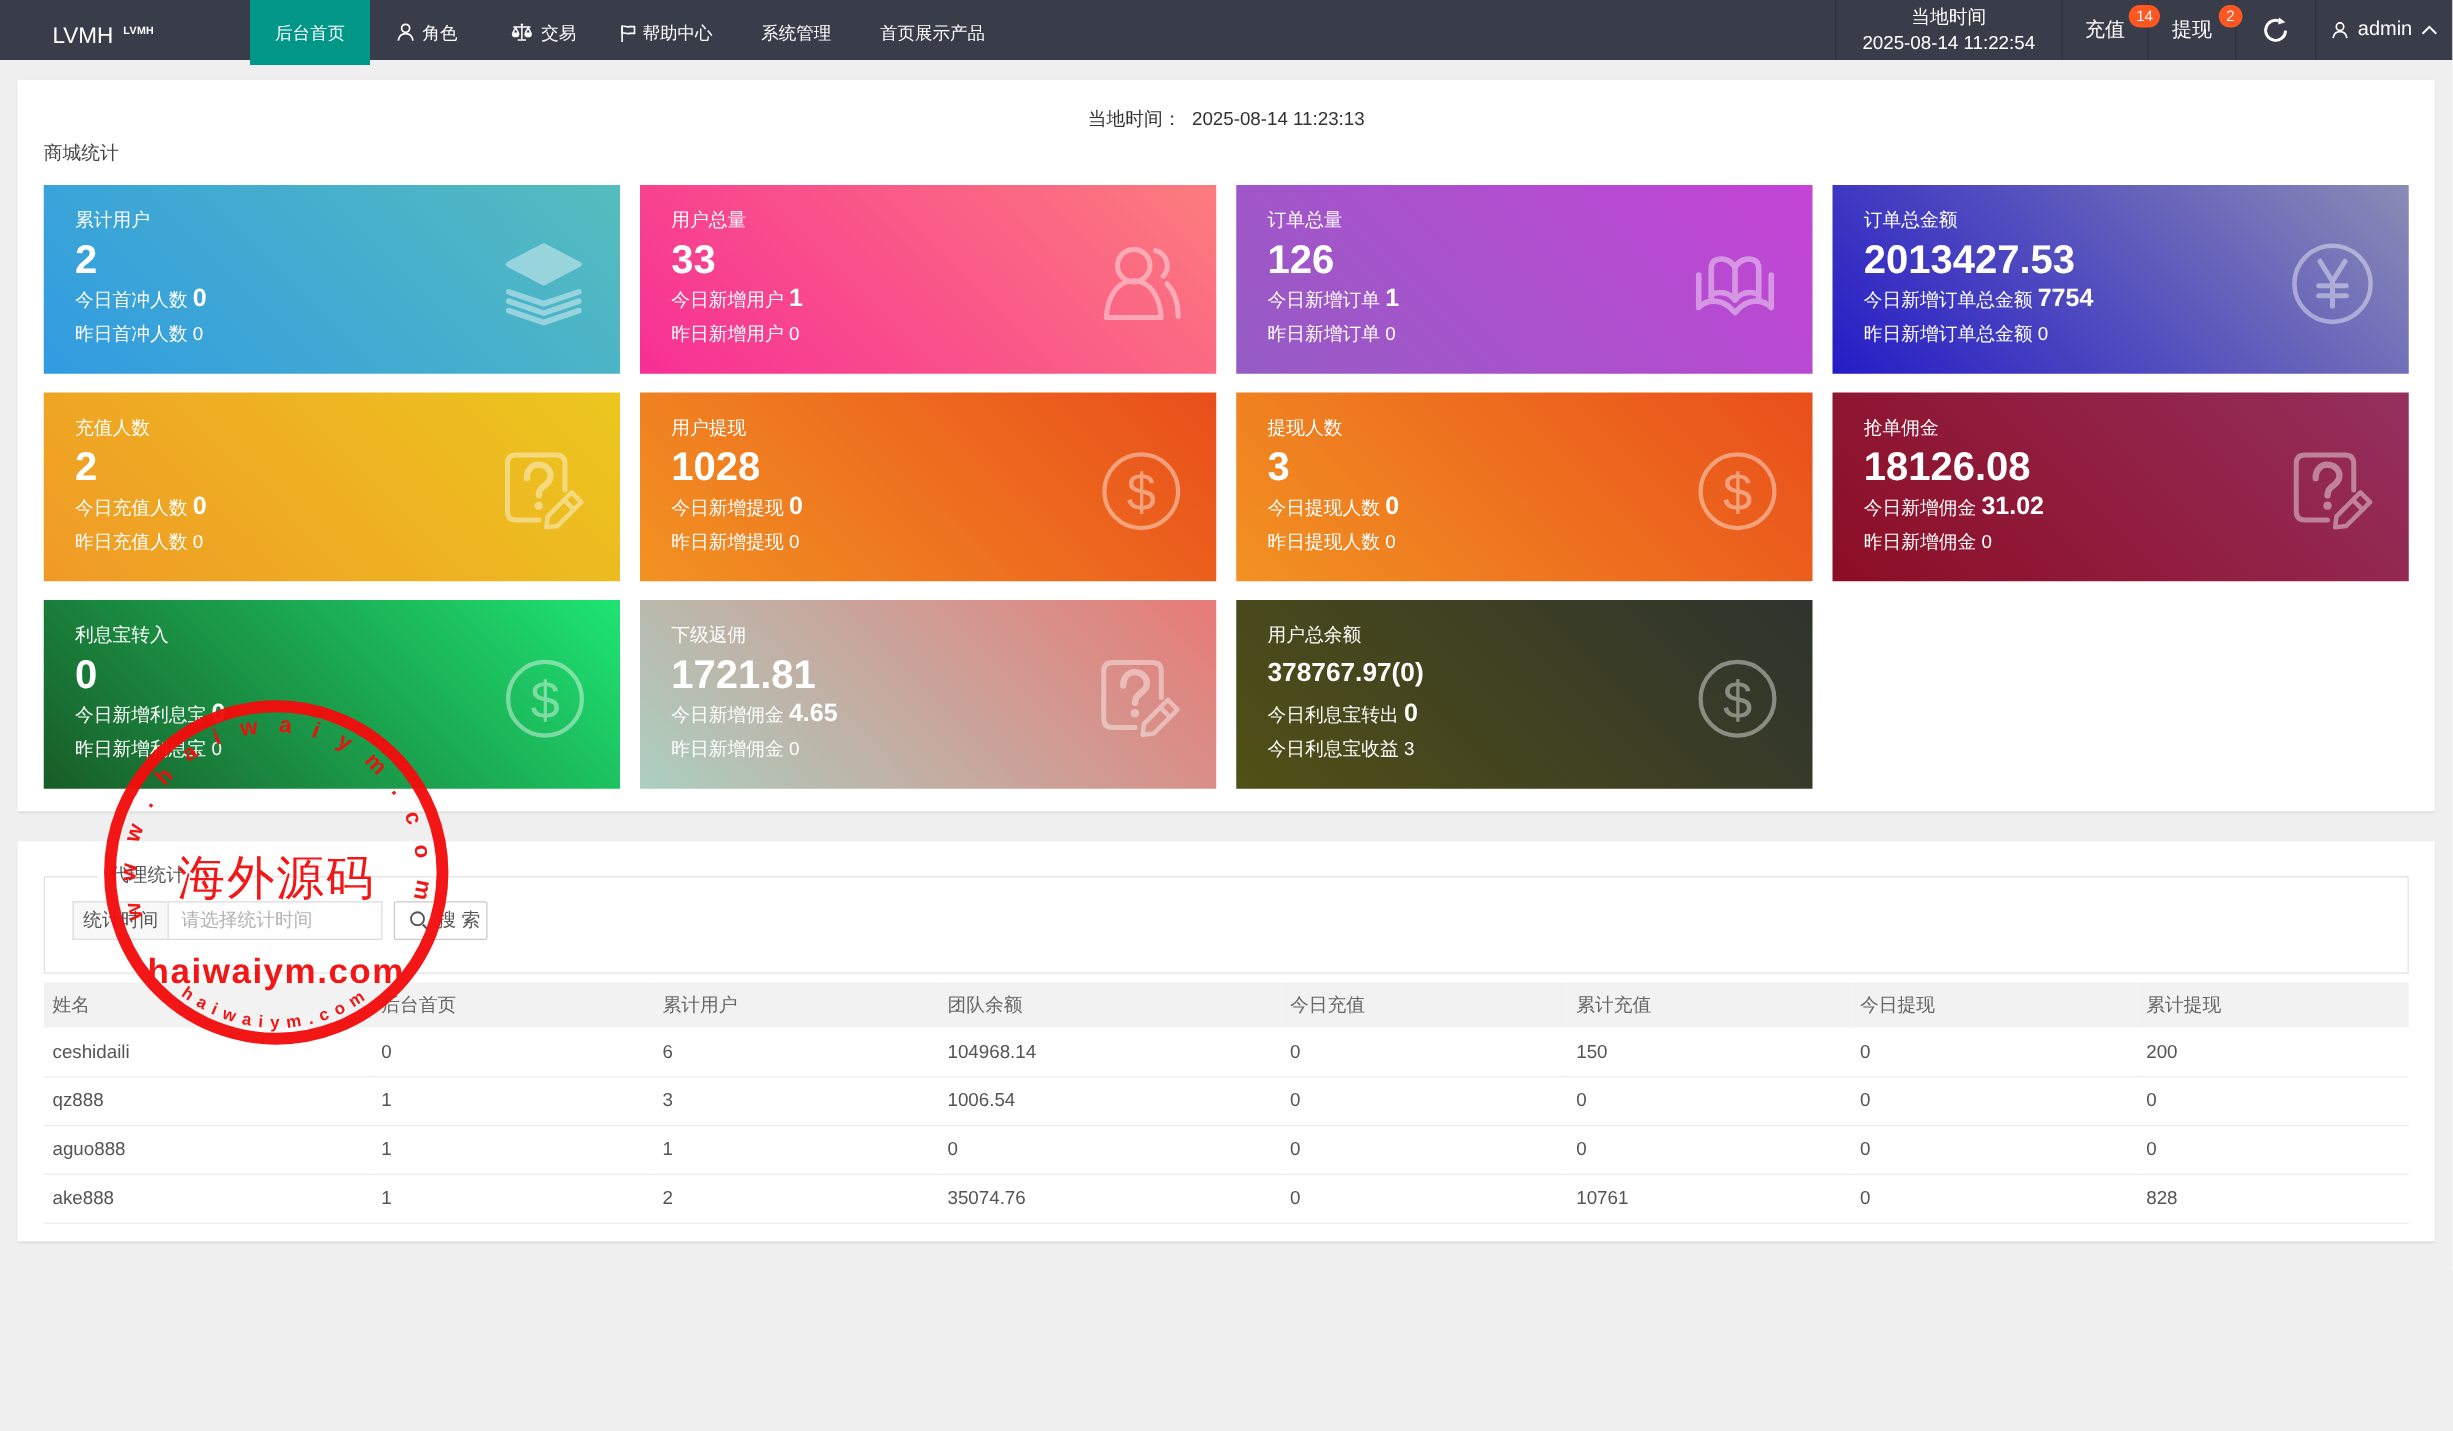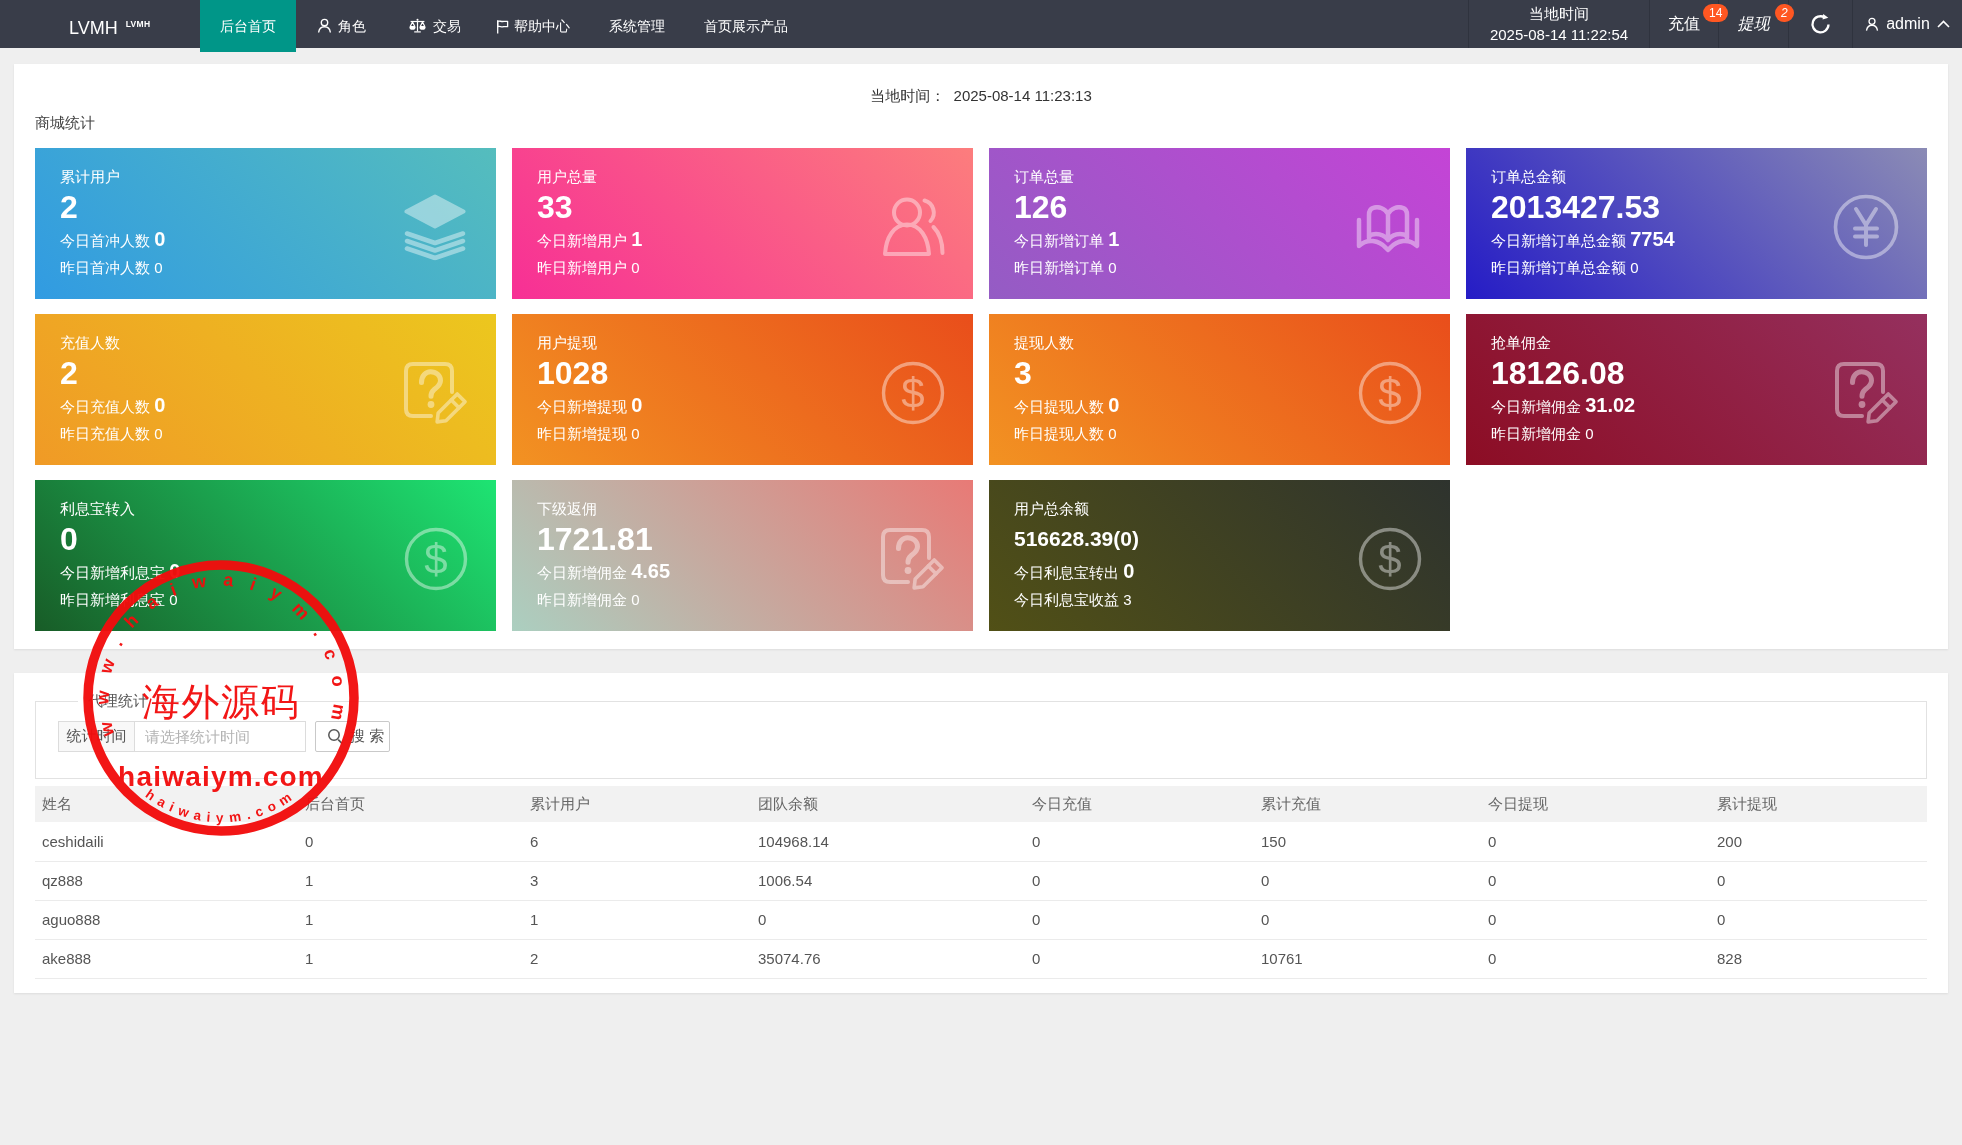--- a/index.html
+++ b/index.html
@@ -1,21 +1,21 @@
 <!DOCTYPE html>
 <html lang="zh"><head>
 <meta charset="utf-8">
 <title>后台首页</title>
 <style>
 *{margin:0;padding:0;box-sizing:border-box;}
 html,body{width:1962px;height:1145px;overflow:hidden;}
 body{background:#efefef;font-family:"Liberation Sans",sans-serif;position:relative;}
 
 .nav{position:relative;height:48px;background:#393d49;color:#fff;white-space:nowrap;}
-.logo{position:absolute;left:69px;top:0;height:48px;line-height:48px;font-size:18px;color:#fff;letter-spacing:0;}
+.logo{position:absolute;left:42px;top:0;height:48px;line-height:48px;font-size:18px;color:#fff;letter-spacing:0;}
 .logo sup{font-size:8.5px;font-weight:700;margin-left:8px;letter-spacing:.3px;}
 .menu{position:absolute;left:200px;top:0;height:48px;list-style:none;display:flex;}
 .menu li{height:52px;line-height:48px;padding:0 21px;font-size:14px;color:#fff;display:flex;align-items:center;gap:6px;}
 .menu li.active{background:#009688;padding:0 20px;font-size:14px;}
 .menu li svg{display:block;}
 
 .nright{position:absolute;right:0;top:0;height:48px;display:flex;}
 .nb{height:48px;border-left:1px solid #2f333e;display:flex;align-items:center;justify-content:center;position:relative;color:#fff;}
 .tblock{width:181px;flex-direction:column;font-size:15px;line-height:21px;}
 .tblock .t2{font-size:15px;}
@@ -86,21 +86,21 @@
         </svg>帮助中心</li>
     <li style="padding:0 20px;">系统管理</li>
     <li style="padding:0 20px 0 19px;">首页展示产品</li>
   </ul>
   <div class="nright">
     <div class="nb tblock">
         <div>当地时间</div>
         <div class="t2">2025-08-14 11:22:54</div>
       </div>
     <div class="nb" style="width:69px;font-size:16px;">充值<span class="badge" style="left:53px;">14</span></div>
-    <div class="nb" style="width:70px;font-size:16px;font-style:italic;">提现<span class="badge" style="left:56px;">2</span></div>
+    <div class="nb" style="width:70px;font-size:16px;">提现<span class="badge" style="left:56px;">2</span></div>
     <div class="nb" style="width:64px;">
       <svg width="23" height="23" viewBox="0 0 23 23" fill="none" stroke="#fff" stroke-width="2.3">
           <path d="M15.6 4.4 A8 8 0 1 0 19.5 11.5"></path>
           <path d="M14.2 0.9 L19.3 4.8 L13.6 6.6 Z" fill="#fff" stroke="none"></path>
         </svg>
     </div>
     <div class="nb" style="width:110px;font-size:16px;gap:7px;">
       <svg width="14" height="15" viewBox="0 0 15 16" fill="none" stroke="#fff" stroke-width="1.4">
           <circle cx="7.5" cy="4.6" r="3.2"></circle>
           <path d="M1.6 14.5 C2.2 10.5 4.6 8.8 7.5 8.8 C10.4 8.8 12.8 10.5 13.4 14.5"></path>
@@ -238,21 +238,21 @@
           <path d="M21.5 23.5 C21.5 16.5 26 12.8 30.5 12.8 C36 12.8 40.5 16.3 40.5 21.5 C40.5 26.3 37 28.3 34 30.7 C31.5 32.7 31 34.5 31 37.3" stroke-width="5"></path>
           <circle cx="31" cy="45.5" r="3.4" fill="#fff" stroke="none"></circle>
           <g stroke-width="3.6">
             <path d="M3 0 L10 -5.5 H37 V5.5 H10 Z" transform="translate(35,65) rotate(-45)"></path>
             <path d="M28.5 -5.5 V5.5" transform="translate(35,65) rotate(-45)"></path>
           </g>
         </svg>
     </div>
     <div class="card c12">
       <div class="t1">用户总余额</div>
-        <div class="num">516628.39(0)</div>
+        <div class="num">378767.97(0)</div>
       <div class="l1">今日利息宝转出 <b>0</b></div>
         <div class="l2">今日利息宝收益 3</div>
       <svg class="ico" width="64" height="64" viewBox="0 0 64 64" fill="none" stroke="#fff">
           <circle cx="32" cy="32" r="29.5" stroke-width="3.4"></circle>
           <text x="32" y="47" font-size="42" fill="#fff" stroke="none" text-anchor="middle" font-family="Liberation Sans,sans-serif">$</text>
         </svg>
     </div>
   </div>
 </div>
 

